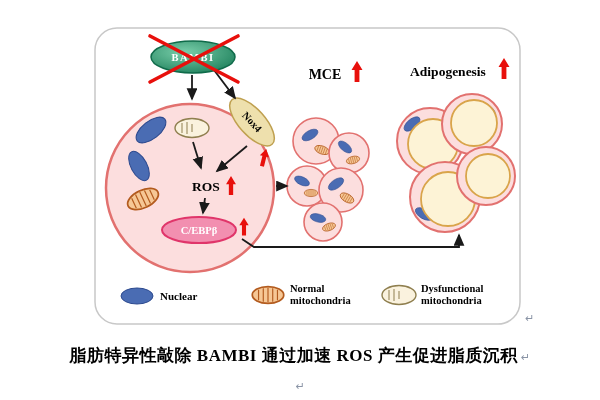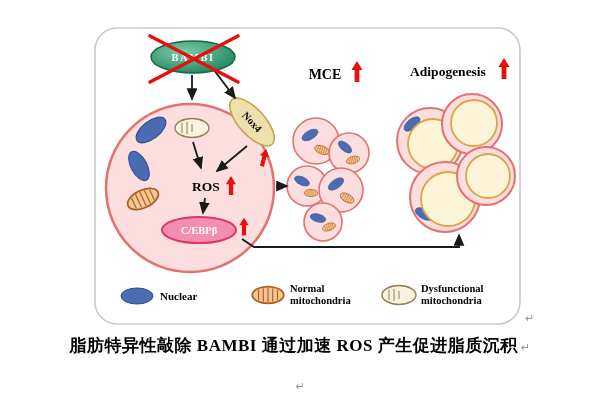--- a/index.html
+++ b/index.html
@@ -1,21 +1,21 @@
 <!DOCTYPE html>
 <html><head>
 <meta charset="utf-8">
 <style>
   * { margin:0; padding:0; box-sizing:border-box; }
   html,body { background:#ffffff; }
   body { width:600px; height:400px; overflow:hidden; font-family:"Liberation Serif", serif; }
   .stage { position:relative; width:600px; height:400px; background:#fff; }
   .figure-svg { position:absolute; left:0; top:0; display:block; }
   .caption-row {
-    position:absolute; left:0; top:334px; width:100%;
+    position:absolute; left:0; top:344px; width:100%;
     text-align:center; font-weight:bold; font-size:17px; color:#000;
     letter-spacing:0.5px; white-space:nowrap;
   }
   .pmark { font-size:11px; color:#8a94a6; font-weight:normal; margin-left:3px; vertical-align:middle; }
   .bottom-mark {
     position:absolute; left:0; top:380px; width:100%;
     text-align:center; font-size:11px; color:#8a94a6;
   }
   svg text { font-family:"Liberation Serif", serif; }
   .node-label { font-weight:bold; fill:#000; }

